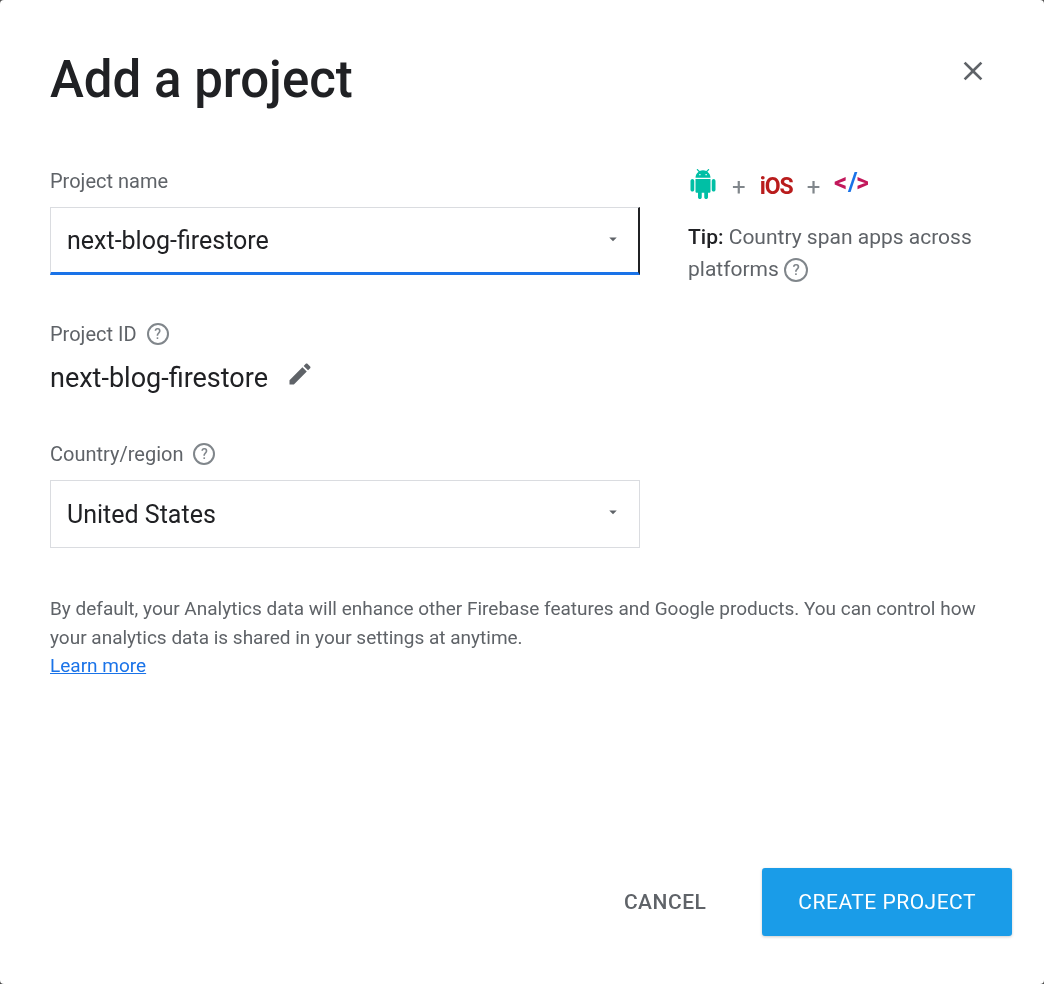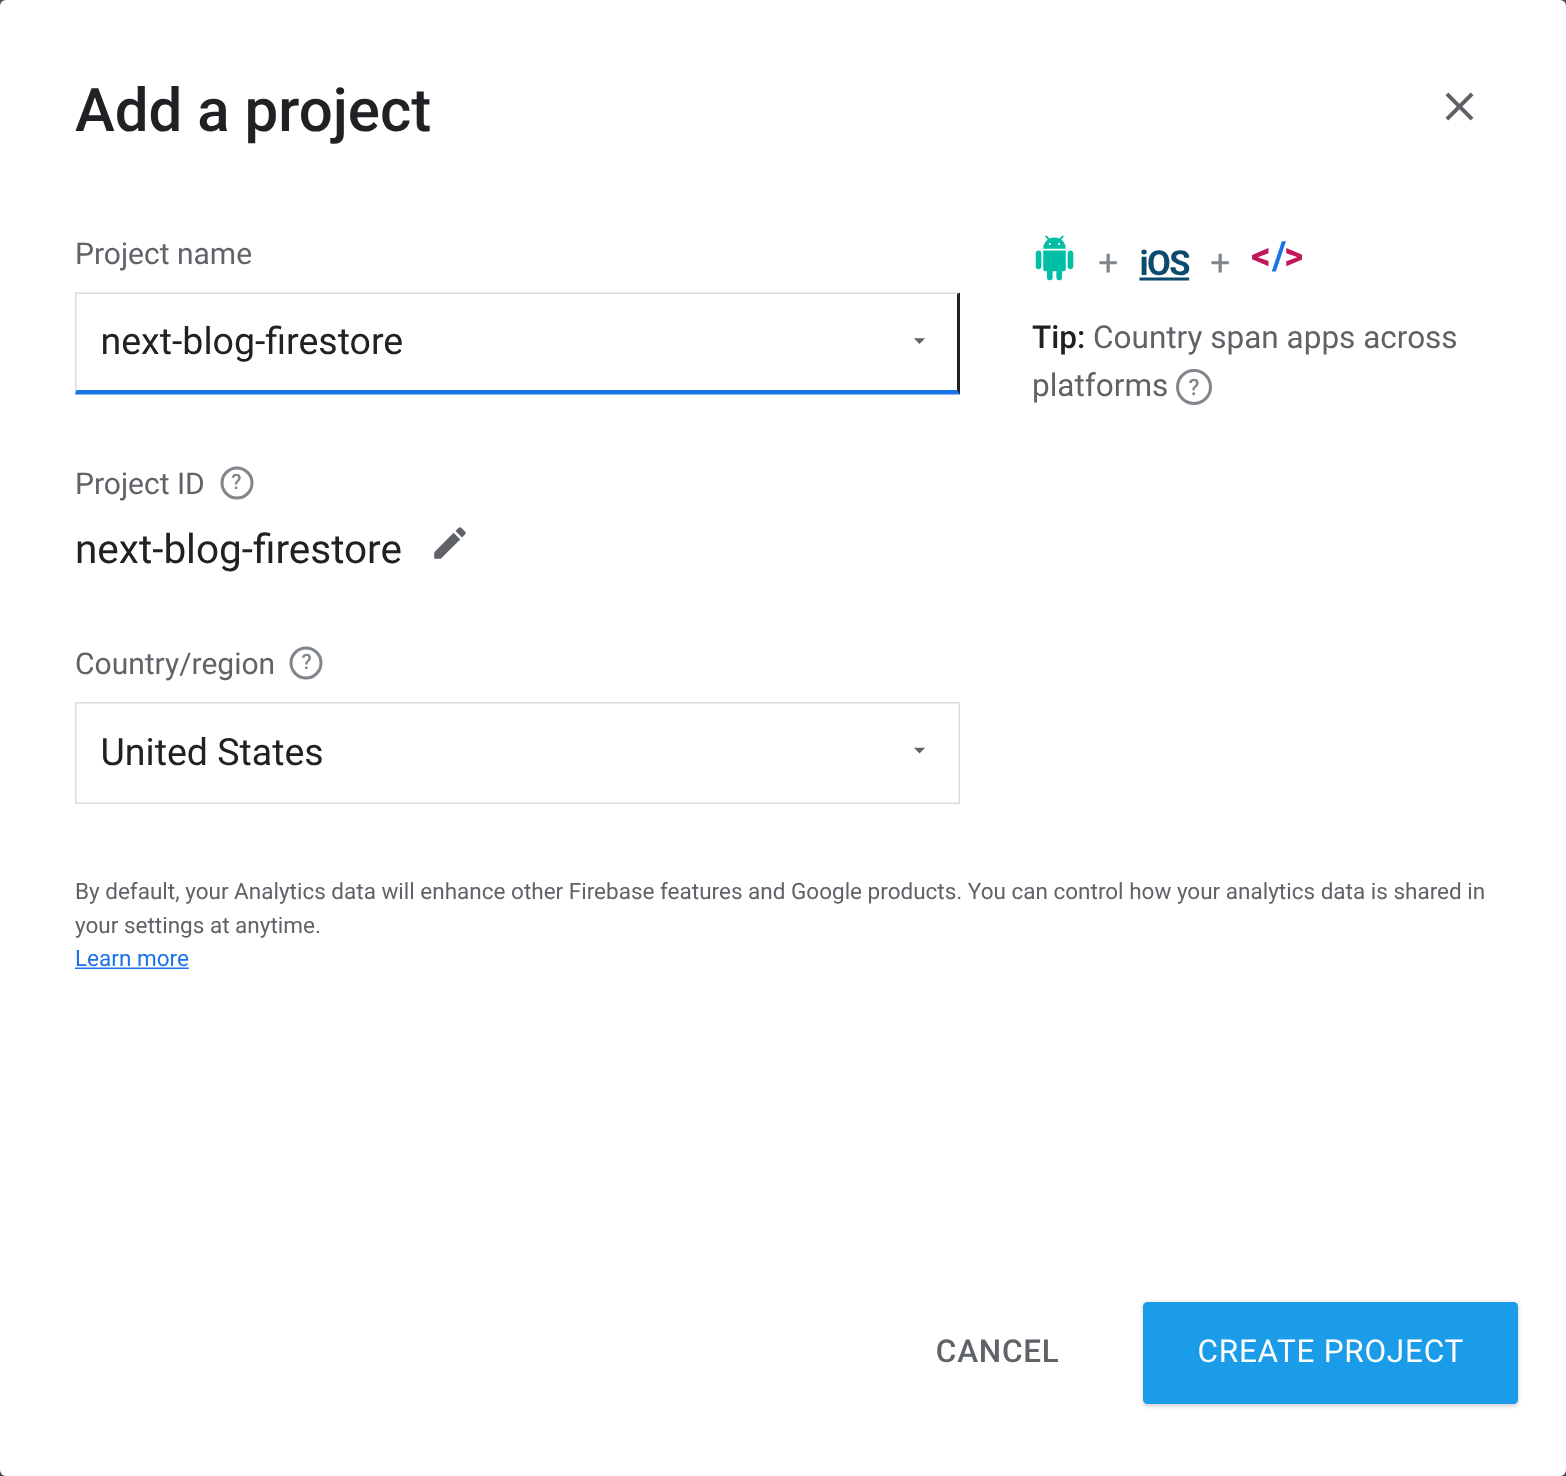--- a/index.html
+++ b/index.html
@@ -33,21 +33,21 @@
       right: 55px;
       cursor: pointer;
       color: #5f6368;
       font-size: 36px;
       line-height: 1;
       background: none;
       border: none;
     }
     
     .dialog-title {
-      font-size: 40px;
+      font-size: 51px;
       font-weight: 500;
       color: #202124;
       margin-bottom: 60px;
     }
     
     .form-row {
       display: flex;
       gap: 48px;
       align-items: flex-start;
     }
@@ -162,21 +162,21 @@
       font-size: 27px;
       color: #202124;
     }
     
     .edit-icon {
       color: #5f6368;
       cursor: pointer;
     }
     
     .disclaimer {
-      font-size: 15px;
+      font-size: 19px;
       color: #5f6368;
       line-height: 1.5;
       margin-top: 10px;
     }
     
     .learn-more {
       color: #1a73e8;
       text-decoration: underline;
       cursor: pointer;
     }
@@ -214,25 +214,24 @@
       border-radius: 3px;
       font-family: inherit;
       box-shadow: 0 1px 3px rgba(0,0,0,0.2);
     }
     
     .android-icon {
       color: #00bfa5;
     }
     
     .ios-text {
-      color: #0c4a6e;
+      color: #b91c1c;
       font-weight: 700;
       font-size: 23px;
       letter-spacing: -1px;
-      text-decoration: underline;
     }
     
     .cursor-line {
       border-right: 2px solid #202124;
     }
   </style>
 </head>
 <body>
 
 <div class="dialog">

